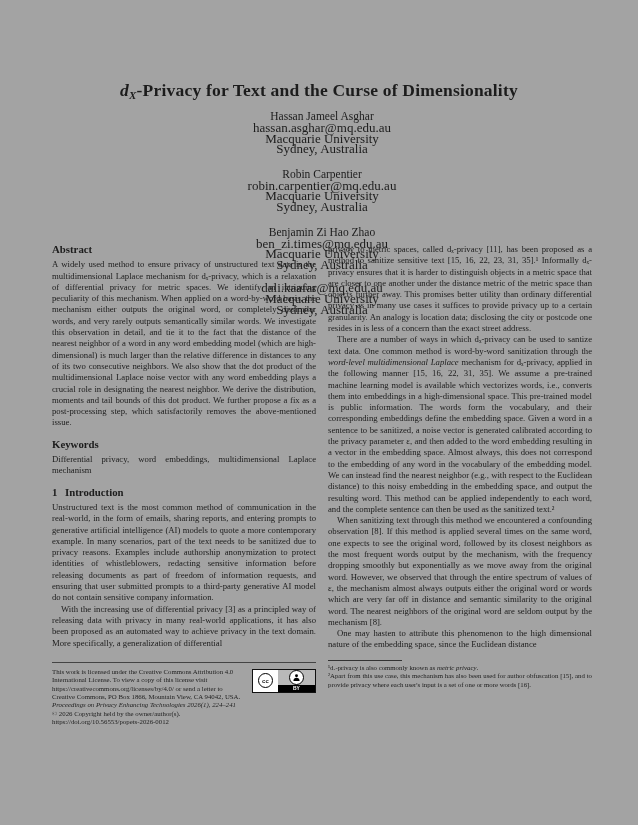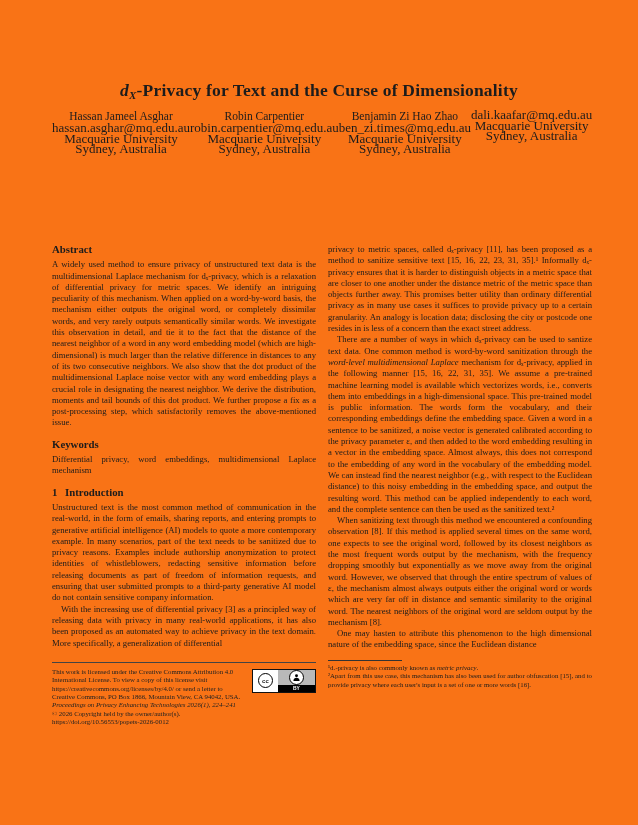--- a/index.html
+++ b/index.html
@@ -1,29 +1,29 @@
 <!DOCTYPE html>
 <html><head>
 <meta charset="utf-8">
 <style>
   html,body { margin:0; padding:0; background:#ffffff; }
   .page {
-    position:relative; width:638px; height:825px; background:#f97316;
+    position:relative; width:638px; height:825px; background:#a3a3a3;
     font-family:"Liberation Serif","DejaVu Serif",serif; color:#1c1c1c;
     overflow:hidden;
   }
   .title {
     position:absolute; top:80px; left:0; right:0; text-align:center;
     font-size:17.5px; font-weight:700; letter-spacing:.2px; margin:0;
   }
   .title-d { font-style:italic; font-weight:600; }
   .title-sub { font-style:italic; font-size:11px; vertical-align:-3px; font-weight:600; }
   .authors {
     position:absolute; top:110px; left:52px; right:46px;
-    display:grid; grid-template-columns:1fr 1fr 1fr 1fr; row-gap:13px;
+    display:grid; grid-template-columns:1fr; row-gap:13px;
   }
   .author { text-align:center; }
   .author-name { font-size:11.5px; line-height:13px; }
   .author-detail { font-size:13px; line-height:10.6px; }
   .columns {
     position:absolute; top:244px; left:52px; right:46px;
     display:flex; gap:12px;
   }
   .col { flex:1; min-width:0; font-size:8.7px; line-height:11.3px; text-align:justify; }
   .sec-head { font-size:10.8px; font-weight:700; margin:0 0 4px 0; }

